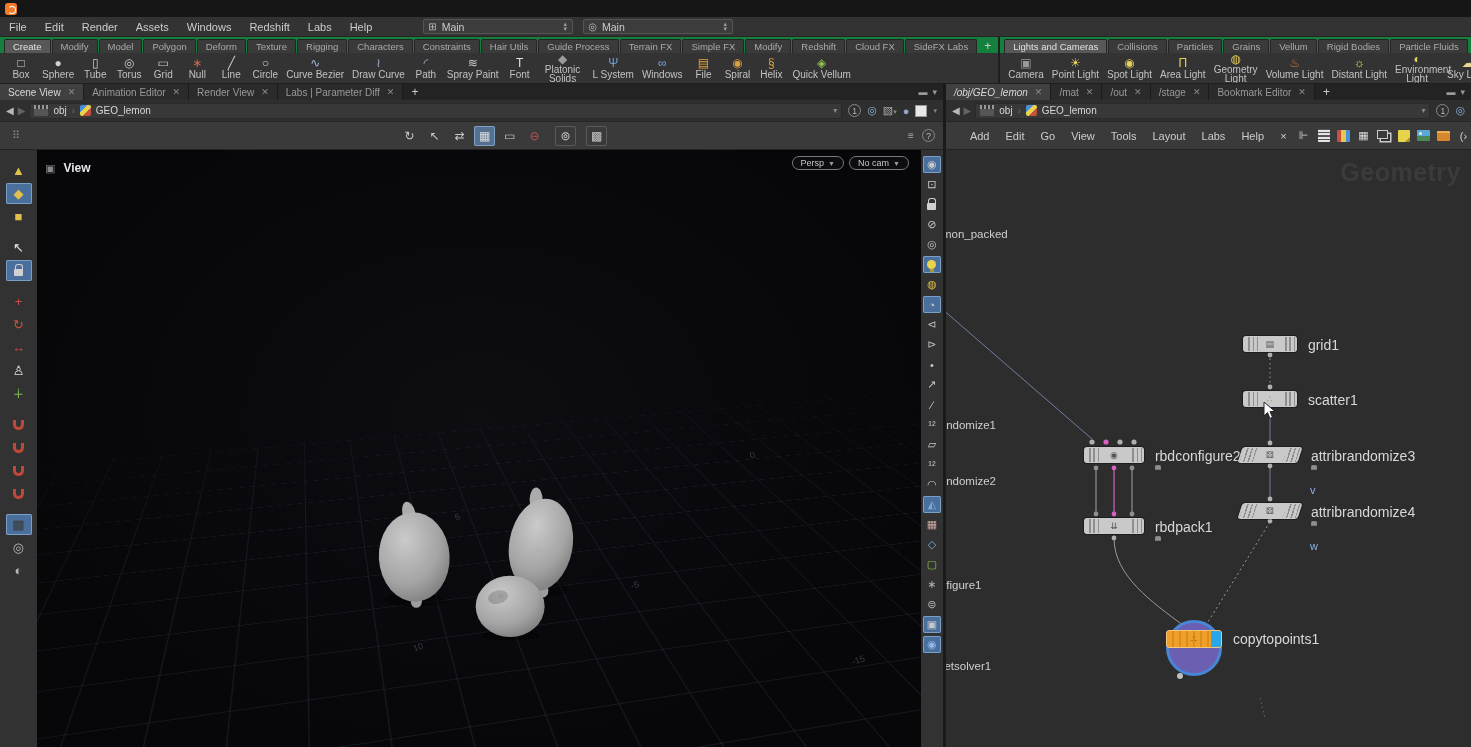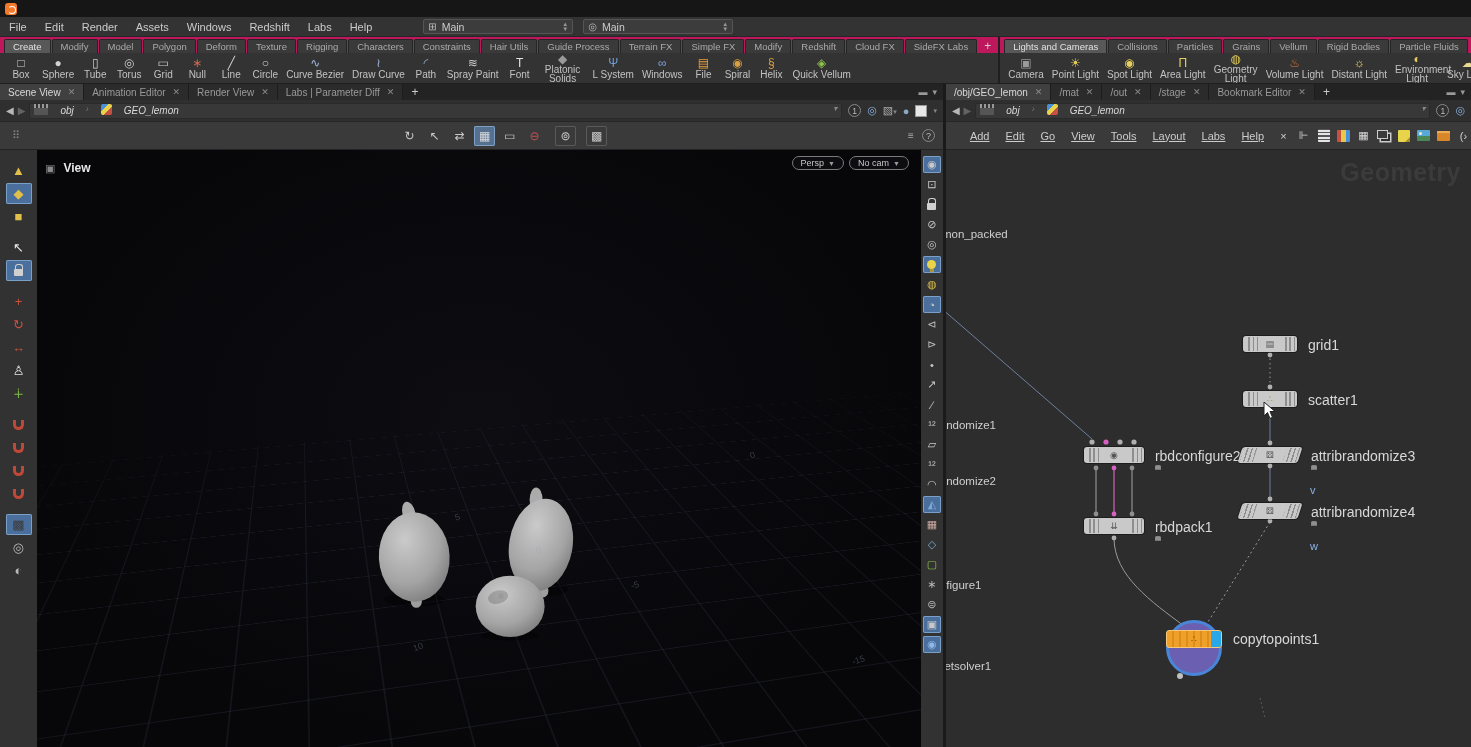--- a/index.html
+++ b/index.html
@@ -15,51 +15,51 @@
   .selector { margin-left:42px; width:150px; height:15px; background:#3c3c3c; border:1px solid #555; border-radius:2px;
     display:flex; align-items:center; gap:5px; padding:0 4px; font-size:10.5px; color:#ccc; }
   .selector + .selector { margin-left:10px; }
   .sel-glyph { font-size:10px; color:#bbb; }
   .spinner { margin-left:auto; font-size:6px; color:#999; line-height:5px; display:flex; flex-direction:column; }
   
   .shelf { height:47px; background:#333; display:flex; border-bottom:1px solid #1f1f1f; }
   .shelf-half { display:flex; flex-direction:column; }
   .shelf-half.left { width:1008px; border-right:2px solid #1f1f1f; }
   .shelf-half.right { flex:1; }
-  .shelf-tabs { height:16px; background:#be185d; display:flex; align-items:flex-end; padding-left:4px; }
+  .shelf-tabs { height:16px; background:#15803d; display:flex; align-items:flex-end; padding-left:4px; }
   .shelf-tab { font-size:9.5px; color:#aaa; background:#3a3a3a; border:1px solid #242424; border-bottom:none;
     border-radius:2px 2px 0 0; padding:1px 8px 1px 8px; margin-right:1px; white-space:nowrap; }
   .shelf-tab.active { background:#585858; color:#e2e2e2; }
   .shelf-tab.add { background:transparent; border:none; color:#ccc; font-size:12px; padding:0 6px; }
   .shelf-tools { height:31px; display:flex; align-items:center; padding-left:4px; overflow:hidden; }
   .shelf-tool { display:flex; flex-direction:column; align-items:center; justify-content:center; min-width:34px;
     padding:0 4px; height:100%; }
   .shelf-tool .tool-icon { font-size:12px; line-height:13px; height:14px; }
   .shelf-tool .tool-label { font-size:10px; color:#c2c2c2; line-height:8.5px; white-space:nowrap; text-align:center; }
   .shelf-tool.two-line .tool-label { white-space:normal; width:44px; }
   
   .panes { display:flex; height:663px; }
   .pane { display:flex; flex-direction:column; background:#2d2d2d; }
   .pane.left { width:1008px; border-right:3px solid #1a1a1a; }
   .pane.right { flex:1; }
   .ptab-bar { height:16px; background:#232323; display:flex; align-items:stretch; }
   .ptab { display:flex; align-items:center; gap:7px; padding:0 8px; font-size:10px; color:#999;
     background:#2b2b2b; border-right:1px solid #1c1c1c; white-space:nowrap; }
   .ptab.active { background:#404040; color:#d8d8d8; }
-  .ptab.italic .ptab-label { }
+  .ptab.italic .ptab-label { font-style:italic; }
   .ptab .x { font-size:9px; color:#8a8a8a; }
   .ptab.add { font-size:12px; color:#ccc; background:transparent; border:none; padding:0 8px; }
   .ptab-controls { margin-left:auto; display:flex; align-items:center; gap:5px; padding-right:6px; color:#9a9a9a; font-size:9px;}
   .pathbar { height:22px; background:#2f2f2f; display:flex; align-items:center; gap:4px; padding:0 6px;
     border-bottom:1px solid #262626; }
   .nav-arrow { font-size:10px; }
   .nav-arrow.back { color:#b8b8b8; }
   .nav-arrow.fwd { color:#636363; }
   .path-field { flex:1; height:16px; background:#383838; border:1px solid #2a2a2a; border-radius:2px;
-    display:flex; gap:12px; padding:0 4px;font-style:italic; }
+    display:flex; align-items:center; gap:5px; padding:0 4px; }
   .ic-clapper { width:14px; height:11px; background:#555; border-radius:1px; position:relative; }
   .ic-clapper::before { content:""; position:absolute; top:0; left:0; right:0; height:4px;
     background:repeating-linear-gradient(90deg,#999 0 2px,#333 2px 4px); }
   .chip { font-size:10px; color:#d8d8d8; display:flex; align-items:center; gap:4px; }
   .path-sep { color:#777; font-size:9px; }
   .ic-geo { width:11px; height:11px; border-radius:2px;
     background:linear-gradient(135deg,#4a90d8 0 34%, #e8d44a 34% 63%, #c85040 63%); }
   .pb-icons { display:flex; align-items:center; gap:6px; padding-left:2px; }
   .ic-badge1 { width:13px; height:13px; border-radius:50%; border:1px solid #888; color:#bbb; font-size:8.5px;
     display:flex; align-items:center; justify-content:center; }
@@ -105,21 +105,21 @@
   .vp-label .txt { color:#e6e6e6; font-size:12px; font-weight:bold; }
   .vp-pills { position:absolute; right:12px; top:6px; display:flex; gap:5px; }
   .pill { height:14px; border:1px solid #7a7a7a; border-radius:8px; background:rgba(18,18,24,0.55);
     color:#c8c8c8; font-size:9px; display:flex; align-items:center; gap:4px; padding:0 8px; }
   .pill .dd { font-size:7px; color:#9a9a9a; }
   .grid-num { position:absolute; color:rgba(150,160,185,0.33); font-size:9px; transform:rotate(-18deg); }
   .lemon-svg { position:absolute; inset:0; width:100%; height:100%; }
   
   .net-menubar { height:28px; background:#3a3a3a; border-bottom:1px solid #232323; display:flex; align-items:center;
     padding-left:16px; }
-  .net-menubar .menu-item { padding:0 8px;text-decoration:underline; }
+  .net-menubar .menu-item { padding:0 8px; }
   .net-icons { display:flex; align-items:center; gap:5px; margin-left:4px; }
   .ni { width:15px; height:14px; display:flex; align-items:center; justify-content:center; font-size:11px; color:#c8c8c8; }
   .ic-list { width:12px; height:13px; background:#e4e4e4; border-radius:1px;
     background-image:repeating-linear-gradient(0deg, transparent 0 2px, #555 2px 3.5px); }
   .ic-palette { width:13px; height:12px; border-radius:1px;
     background:linear-gradient(90deg,#c85040 0 33%, #e8c84a 33% 66%, #4a90d8 66%), #888; }
   .ic-layers { width:11px; height:9px; border:1.5px solid #ccc; box-shadow:3px 3px 0 -1px #2f2f2f, 3px 3px 0 0.5px #ccc; margin:-2px 3px 0 0; }
   .ic-sticky { width:12px; height:12px; background:#e8d44a; border-radius:1px; position:relative; }
   .ic-sticky::after { content:""; position:absolute; right:0; bottom:0; border-style:solid; border-width:0 0 5px 5px;
     border-color:transparent transparent #a89020 transparent; }

